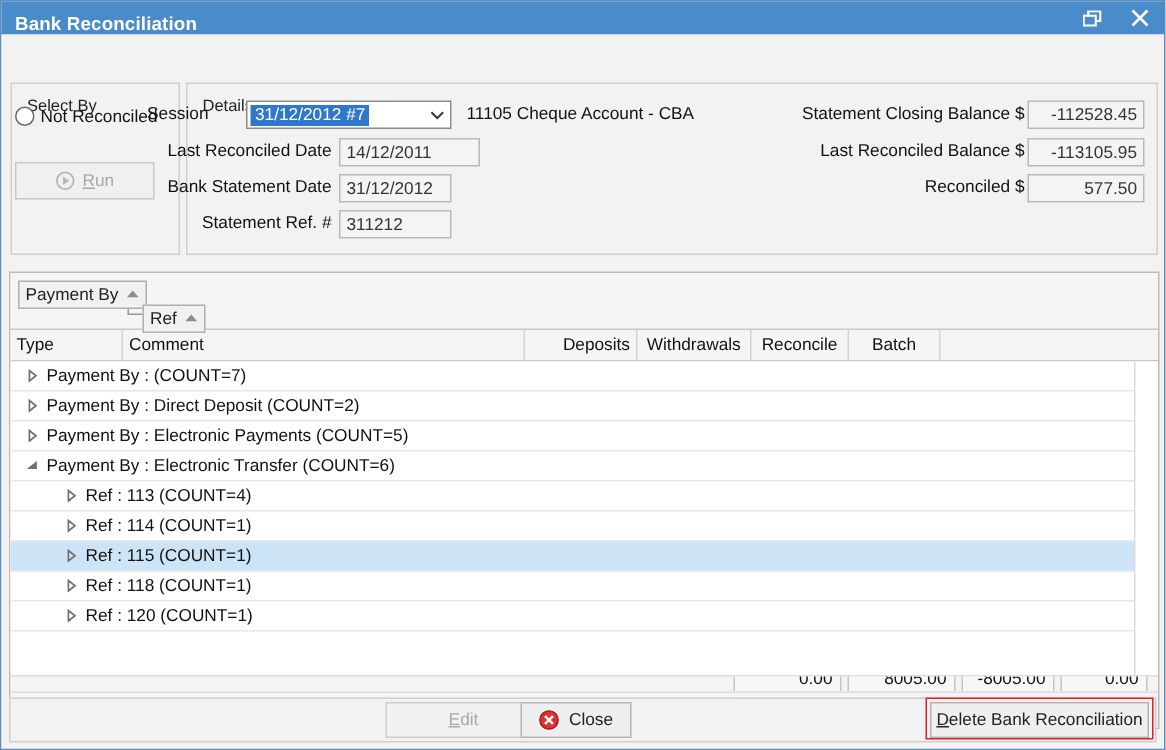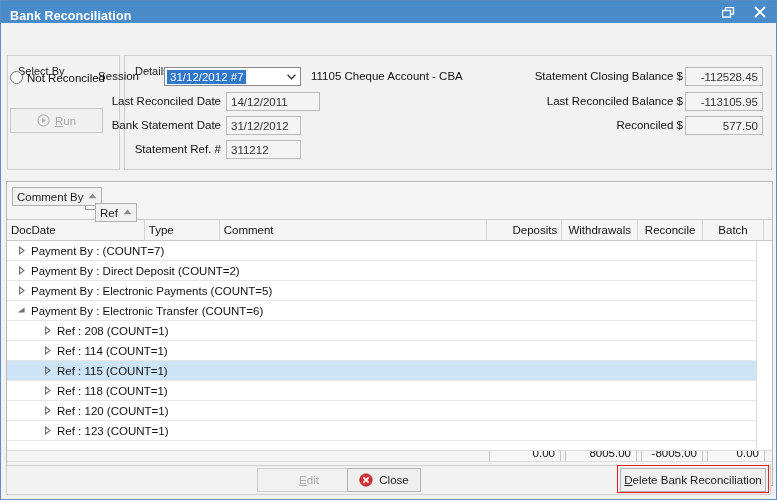--- a/index.html
+++ b/index.html
@@ -234,39 +234,38 @@
     <div class="field num" style="left:684px;top:69px;width:78px;height:19px;">-113105.95</div>
 
     <div class="fld-label" style="left:450px;top:96px;width:232px;">Reconciled $</div>
     <div class="field num" style="left:684px;top:93px;width:78px;height:19px;">577.50</div>
 
     <div class="grid-outer">
 
       <div class="groupbar">
         <div class="gconn"></div>
         <div class="gchip" id="gchip1">
-          <span>Comment By</span>
+          <span>Payment By</span>
           <span class="sortarrow">
             <svg width="9" height="6" viewBox="0 0 9 6">
                 <path d="M4.5 0.6 L8.4 5.2 L0.6 5.2 Z" fill="#8d8d8d"></path>
               </svg>
           </span>
         </div>
         <div class="gchip" id="gchip2">
           <span>Ref</span>
           <span class="sortarrow">
             <svg width="9" height="6" viewBox="0 0 9 6">
                 <path d="M4.5 0.6 L8.4 5.2 L0.6 5.2 Z" fill="#8d8d8d"></path>
               </svg>
           </span>
         </div>
       </div>
 
       <div class="hdr">
-        <div class="hc" style="width:138px;">DocDate</div>
         <div class="hc" style="width:75px;">Type</div>
         <div class="hc" style="width:268px;">Comment</div>
         <div class="hc r" style="width:75px;">Deposits</div>
         <div class="hc c" style="width:76px;">Withdrawals</div>
         <div class="hc c" style="width:65px;">Reconcile</div>
         <div class="hc c" style="width:61px;">Batch</div>
         <div class="hc" style="flex:1 1 auto;border-right:none;"></div>
       </div>
 
       <div class="rows" id="grid-rows">
@@ -301,21 +300,21 @@
               </svg>
             </span>
             <span>Payment By : Electronic Transfer (COUNT=6)</span>
           </div>
           <div class="row" style="padding-left: 36px;">
             <span class="tri">
               <svg width="9" height="9" viewBox="0 0 9 9">
                 <path d="M2.6 1 L7 4.5 L2.6 8 Z" fill="none" stroke="#6f6f6f" stroke-width="1.1"></path>
               </svg>
             </span>
-            <span>Ref : 208 (COUNT=1)</span>
+            <span>Ref : 113 (COUNT=4)</span>
           </div>
           <div class="row" style="padding-left: 36px;">
             <span class="tri">
               <svg width="9" height="9" viewBox="0 0 9 9">
                 <path d="M2.6 1 L7 4.5 L2.6 8 Z" fill="none" stroke="#6f6f6f" stroke-width="1.1"></path>
               </svg>
             </span>
             <span>Ref : 114 (COUNT=1)</span>
           </div>
           <div class="row sel" style="padding-left: 36px;">
@@ -334,28 +333,20 @@
             </span>
             <span>Ref : 118 (COUNT=1)</span>
           </div>
           <div class="row" style="padding-left: 36px;">
             <span class="tri">
               <svg width="9" height="9" viewBox="0 0 9 9">
                 <path d="M2.6 1 L7 4.5 L2.6 8 Z" fill="none" stroke="#6f6f6f" stroke-width="1.1"></path>
               </svg>
             </span>
             <span>Ref : 120 (COUNT=1)</span>
-          </div>
-          <div class="row" style="padding-left: 36px;">
-            <span class="tri">
-              <svg width="9" height="9" viewBox="0 0 9 9">
-                <path d="M2.6 1 L7 4.5 L2.6 8 Z" fill="none" stroke="#6f6f6f" stroke-width="1.1"></path>
-              </svg>
-            </span>
-            <span>Ref : 123 (COUNT=1)</span>
           </div>
           <div class="vsb"></div>
       </div>
 
       <div class="totrow clipped">
         <div class="totcell" style="left:482px;width:72px;">0.00</div>
         <div class="totcell" style="left:558px;width:72px;">8005.00</div>
         <div class="totcell" style="left:634px;width:62px;">-8005.00</div>
         <div class="totcell" style="left:700px;width:58px;">0.00</div>
       </div>

